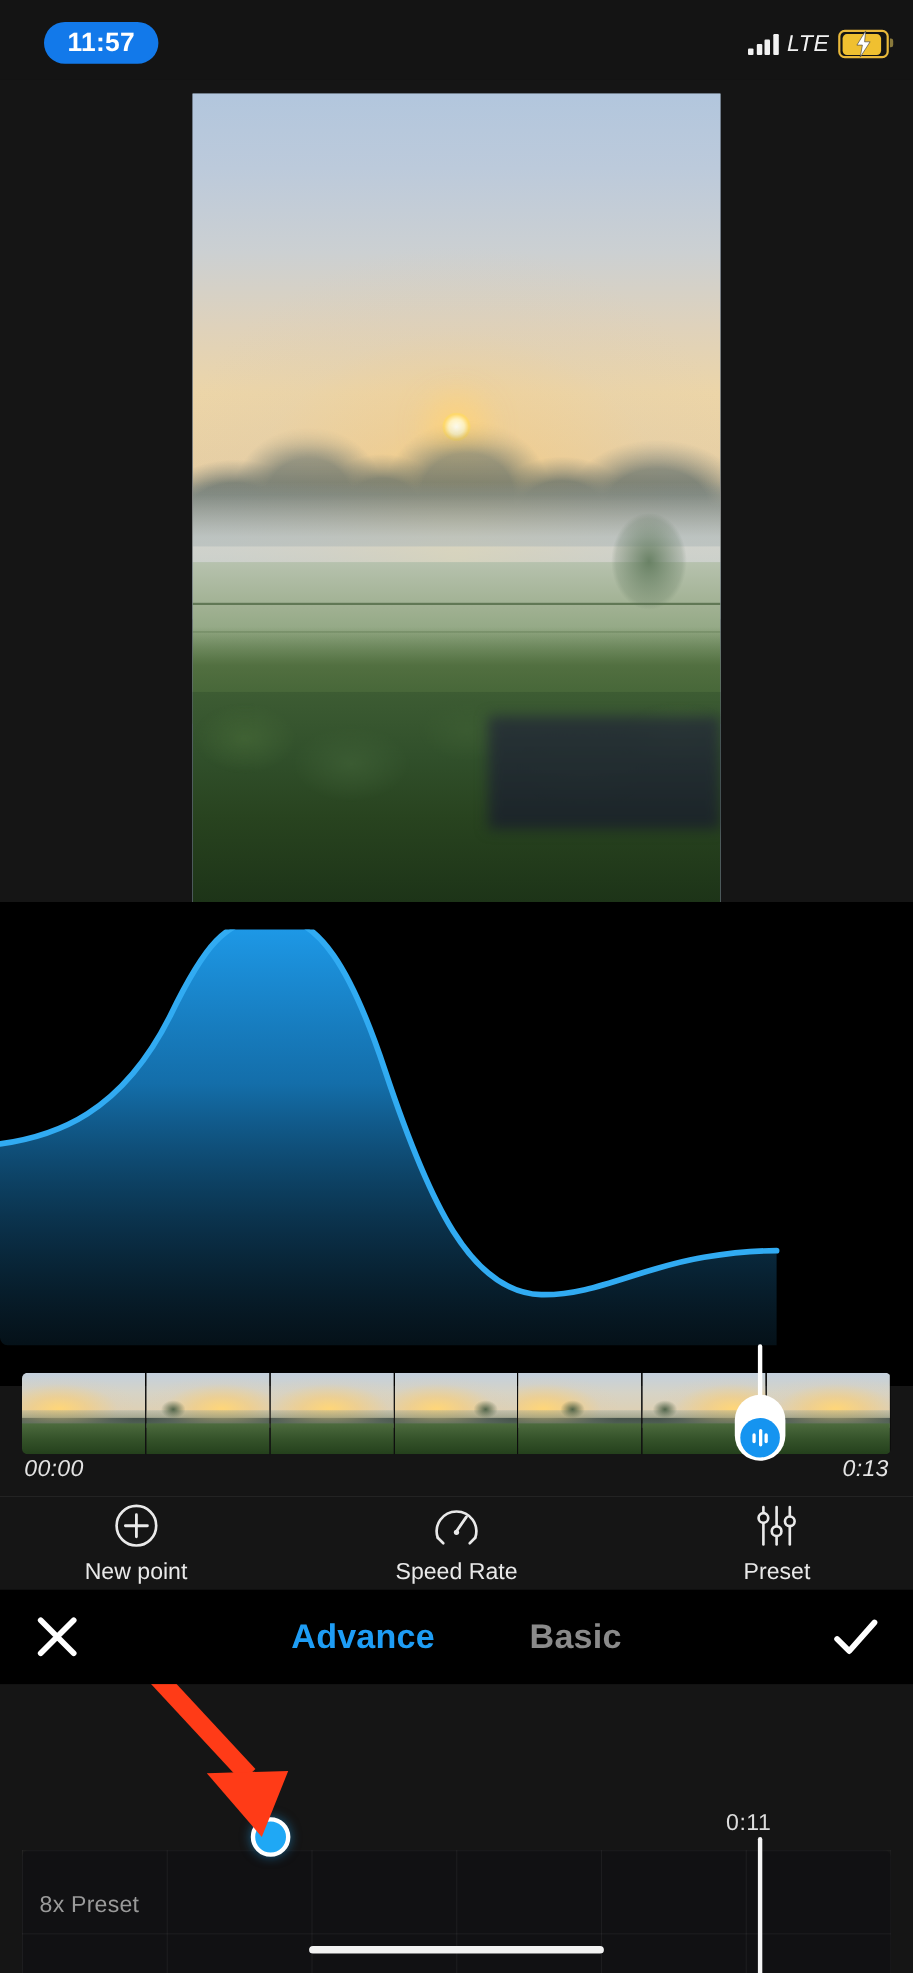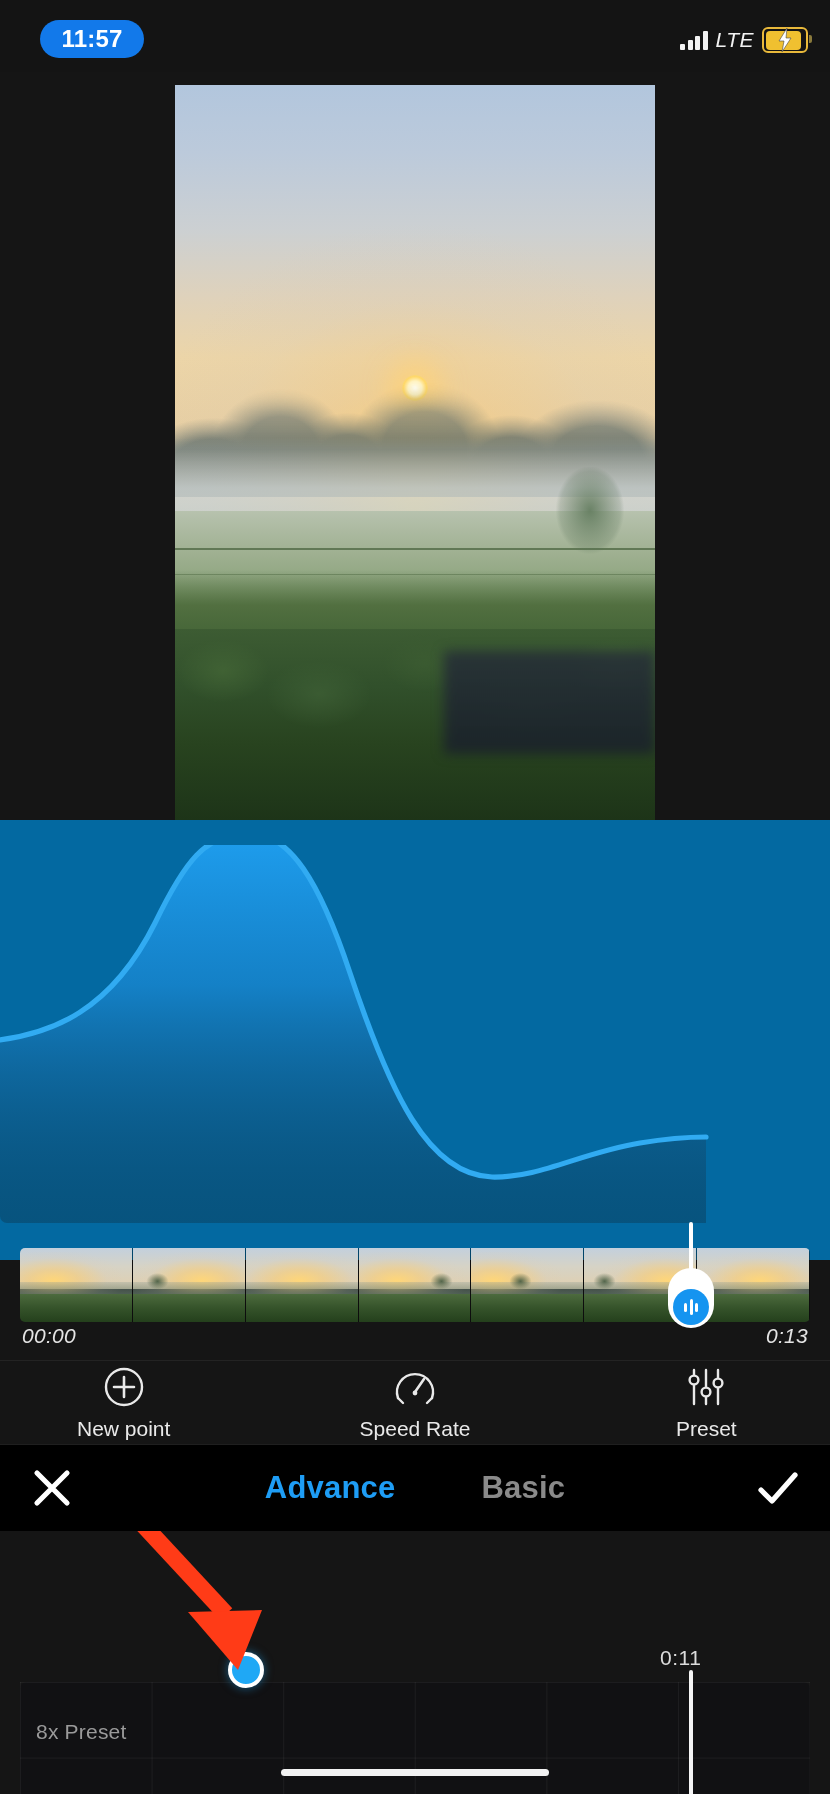--- a/index.html
+++ b/index.html
@@ -80,21 +80,21 @@
   .line-h{position:absolute;left:0;width:100%;height:1.5px;background:rgba(70,96,58,.7);}
 
   
   .reset-btn{position:absolute;left:22px;top:823px;width:92px;height:92px;border-radius:50%;
     background:#0d0d0d;display:flex;flex-direction:column;align-items:center;justify-content:center;gap:2px;}
   .reset-btn .lbl{font-size:19px;color:#efefef;line-height:1;}
   .fs-btn{position:absolute;left:713px;top:828px;width:88px;height:88px;border-radius:50%;
     background:#0d0d0d;display:flex;align-items:center;justify-content:center;}
 
   
-  .curve-sec{position:absolute;left:0;top:820px;width:830px;height:440px;background:#0369a1;}
+  .curve-sec{position:absolute;left:0;top:820px;width:830px;height:440px;background:#000000;}
   .tick-label{position:absolute;top:826px;font-size:21px;color:#dcdcdc;letter-spacing:.5px;}
   .curve-box{position:absolute;left:20px;top:862px;width:790px;height:378px;background:#111113;border-radius:7px;overflow:visible;}
   .grid{position:absolute;inset:0;
     background-image:
       linear-gradient(to right,rgba(255,255,255,.05) 1px,transparent 1px),
       linear-gradient(to bottom,rgba(255,255,255,.05) 1px,transparent 1px);
     background-size:131.6px 75.6px;}
   .axis-lbl{position:absolute;font-size:21px;color:#9a9a9a;letter-spacing:.2px;}
   .axis-lbl.top{left:16px;top:38px;}
   .curve-svg{position:absolute;left:-20px;top:-17px;width:830px;height:400px;overflow:visible;}

